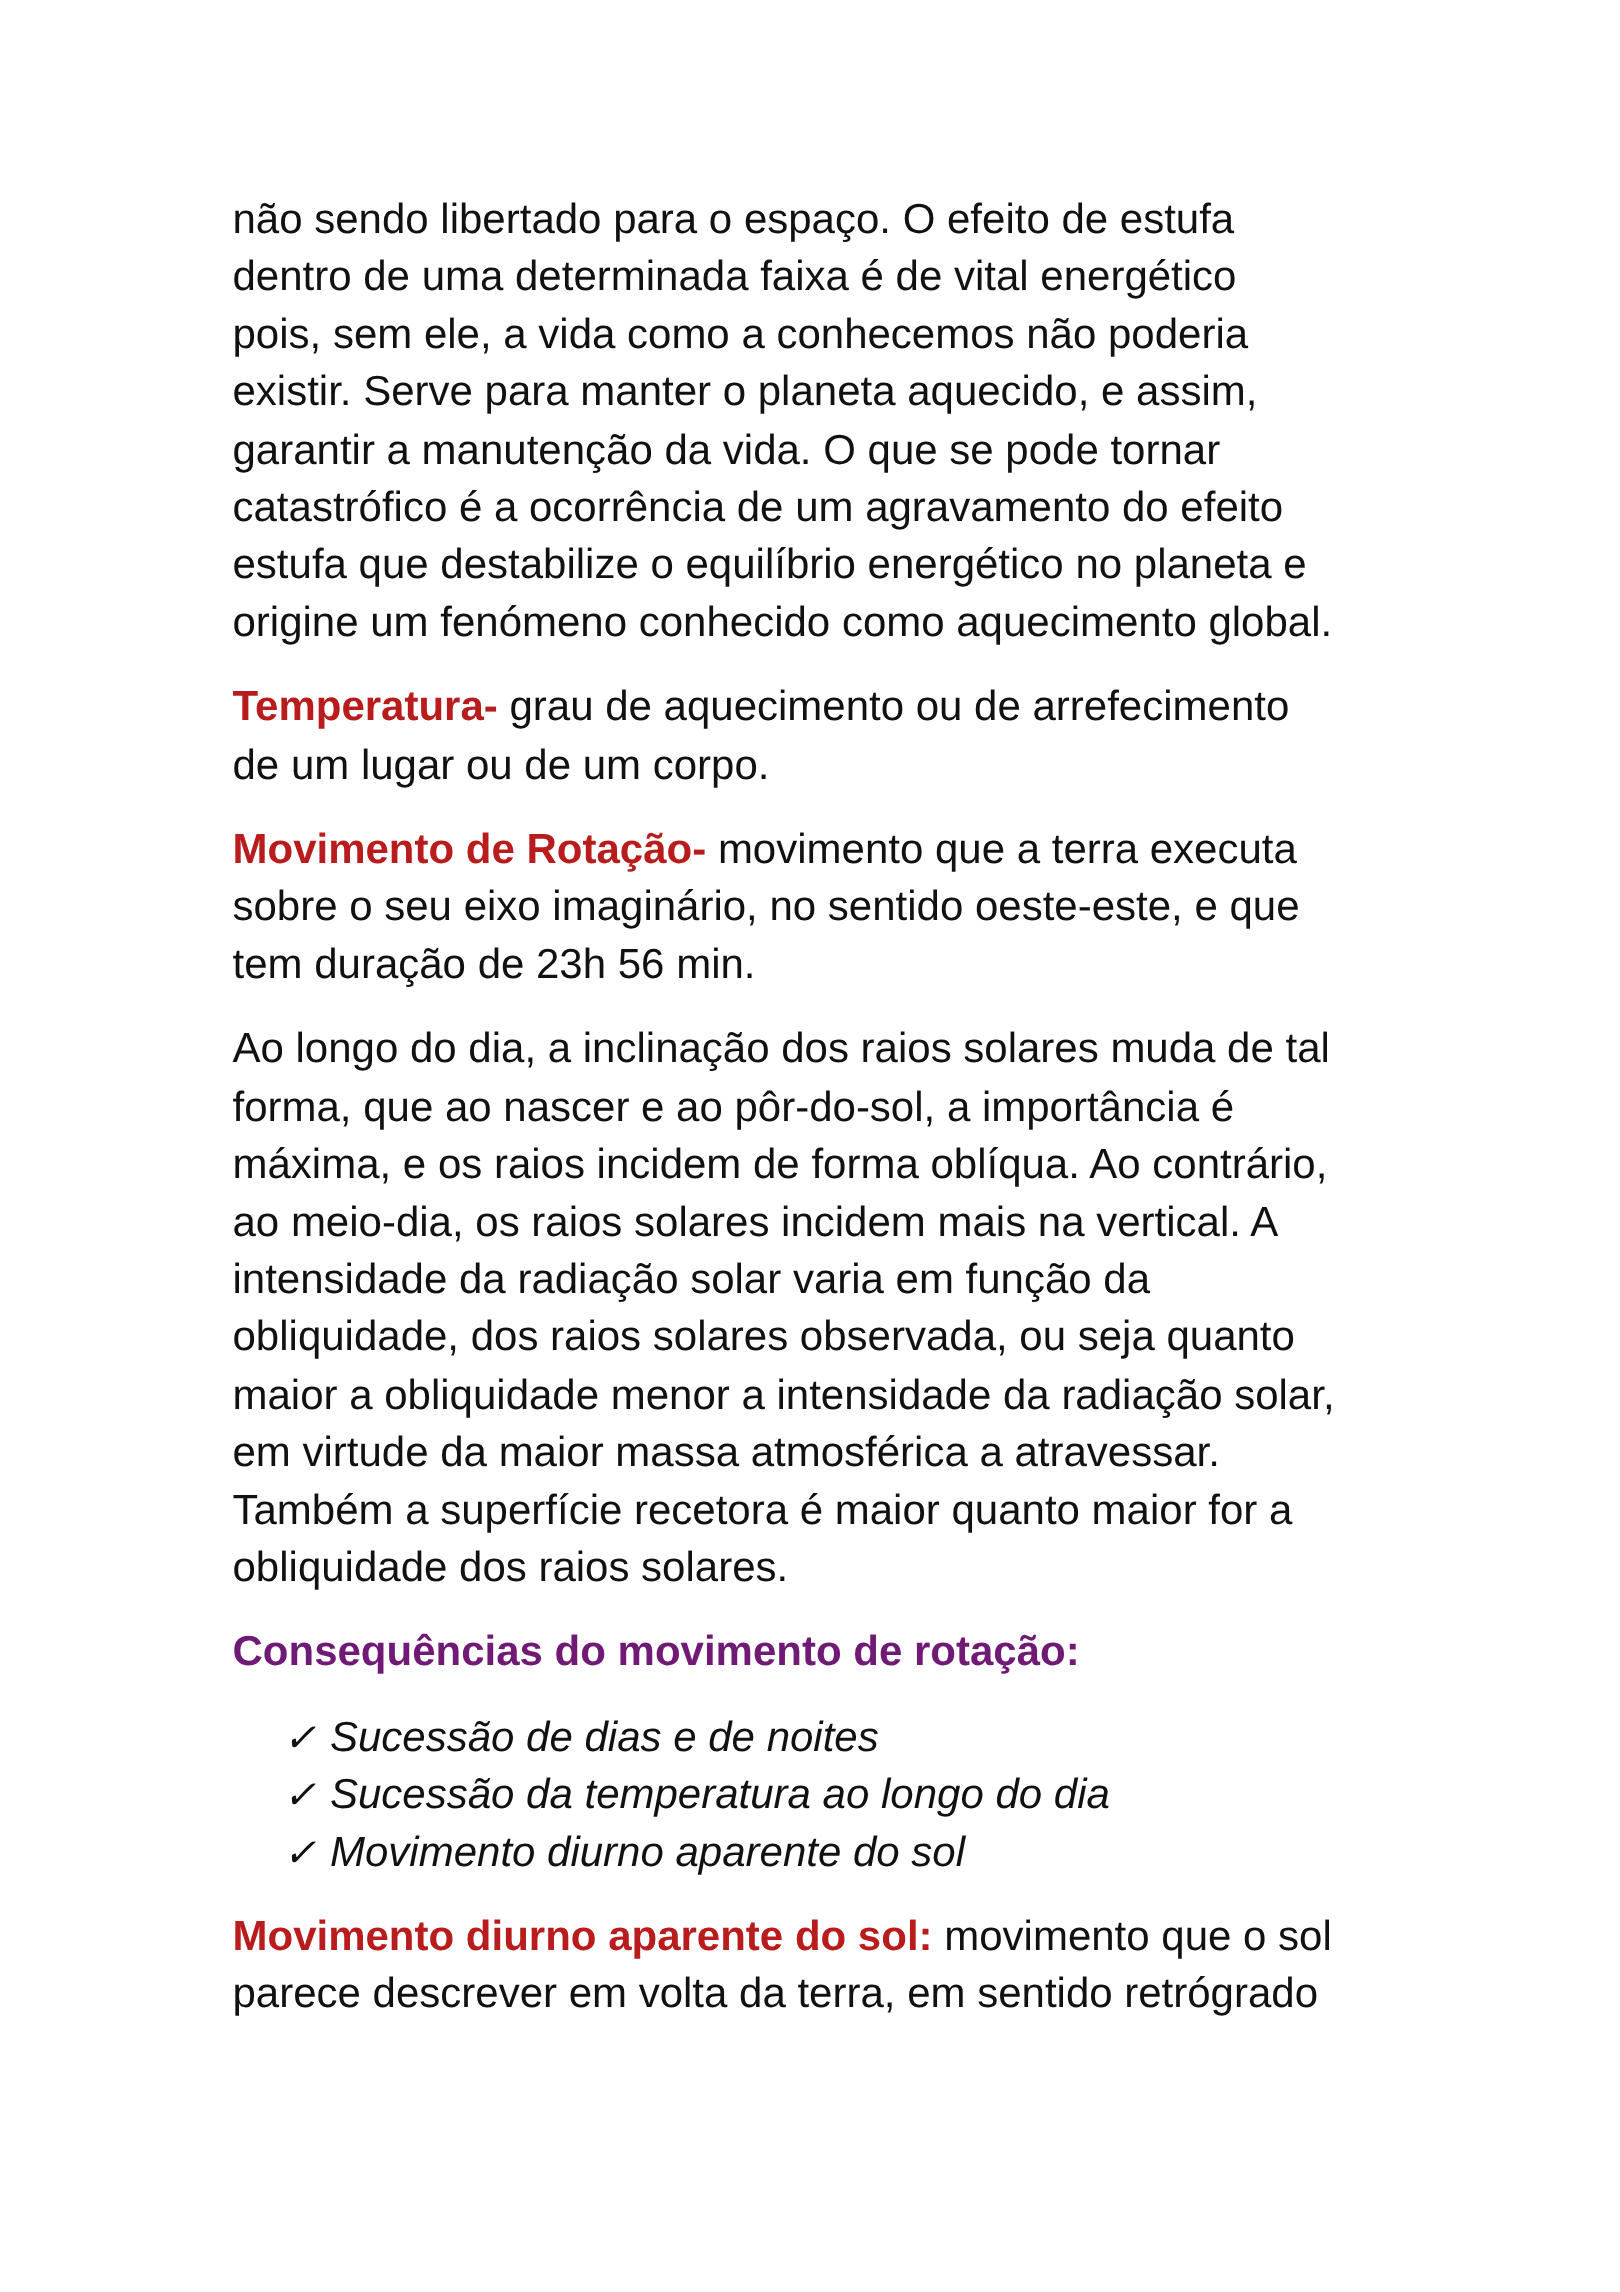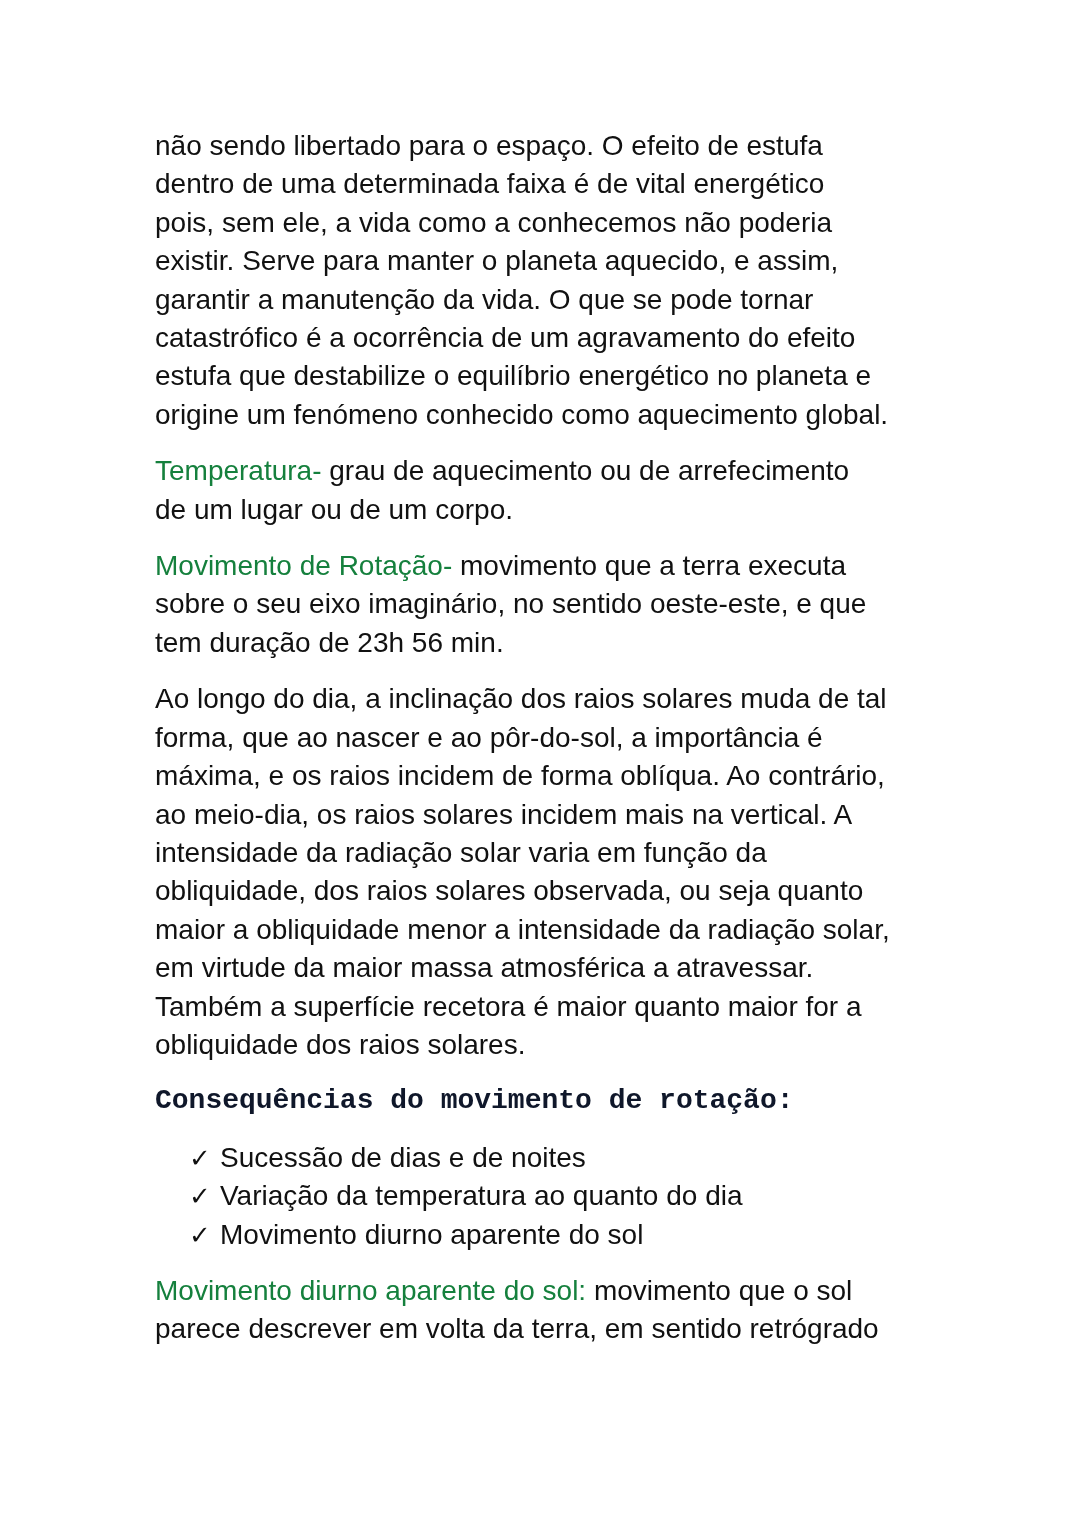--- a/index.html
+++ b/index.html
@@ -4,24 +4,24 @@
 <style>
   html, body { margin: 0; padding: 0; background: #ffffff; }
   body { width: 1080px; height: 1528px; position: relative; overflow: hidden; }
   .page {
     position: absolute; left: 155px; top: 127px; width: 780px;
     font-family: "Liberation Sans", sans-serif;
     font-size: 28px; line-height: 38.4px; color: #111111;
   }
   .para { margin: 0 0 18px 0; }
   .line { display: block; white-space: nowrap; }
-  .term { color: #15803d; font-weight: normal; }
-  .heading { color: #0f172a; font-weight: bold; margin: 0 0 18px 0; font-family: Liberation Mono, monospace; }
+  .term { color: #b91c1c; font-weight: bold; }
+  .heading { color: #701a75; font-weight: bold; margin: 0 0 18px 0; }
   .checklist { list-style: none; margin: 0 0 18px 0; padding: 0 0 0 34px; }
-  .checklist li { white-space: nowrap; }
+  .checklist li { white-space: nowrap; font-style: italic; }
   .check { display: inline-block; width: 31px; font-size: 26px; }
 </style>
 </head>
 <body>
 
 <div class="page">
 
   <p class="para">
     <span class="line">não sendo libertado para o espaço. O efeito de estufa</span>
     <span class="line">dentro de uma determinada faixa é de vital energético</span>
@@ -54,21 +54,21 @@
     <span class="line">maior a obliquidade menor a intensidade da radiação solar,</span>
     <span class="line">em virtude da maior massa atmosférica a atravessar.</span>
     <span class="line">Também a superfície recetora é maior quanto maior for a</span>
     <span class="line">obliquidade dos raios solares.</span>
   </p>
 
   <p class="heading">Consequências do movimento de rotação:</p>
 
   <ul class="checklist">
     <li><span class="check">✓</span><span>Sucessão de dias e de noites</span></li>
-    <li><span class="check">✓</span><span>Variação da temperatura ao quanto do dia</span></li>
+    <li><span class="check">✓</span><span>Sucessão da temperatura ao longo do dia</span></li>
     <li><span class="check">✓</span><span>Movimento diurno aparente do sol</span></li>
   </ul>
 
   <p class="para">
     <span class="line"><span class="term">Movimento diurno aparente do sol:</span><span> movimento que o sol</span></span>
     <span class="line">parece descrever em volta da terra, em sentido retrógrado</span>
   </p>
 
 </div>
 

